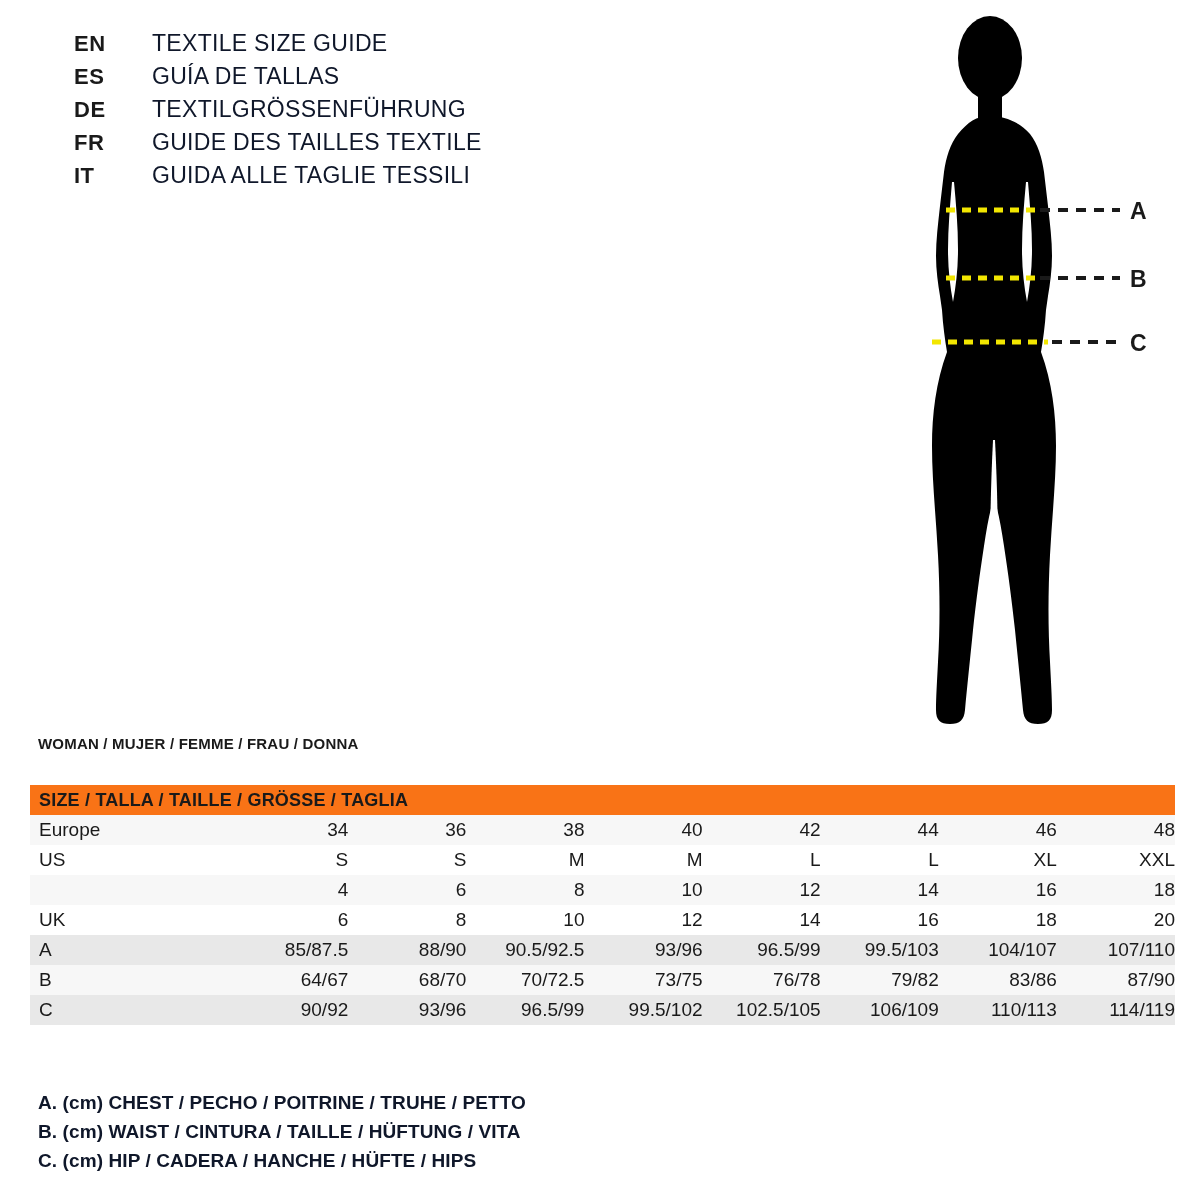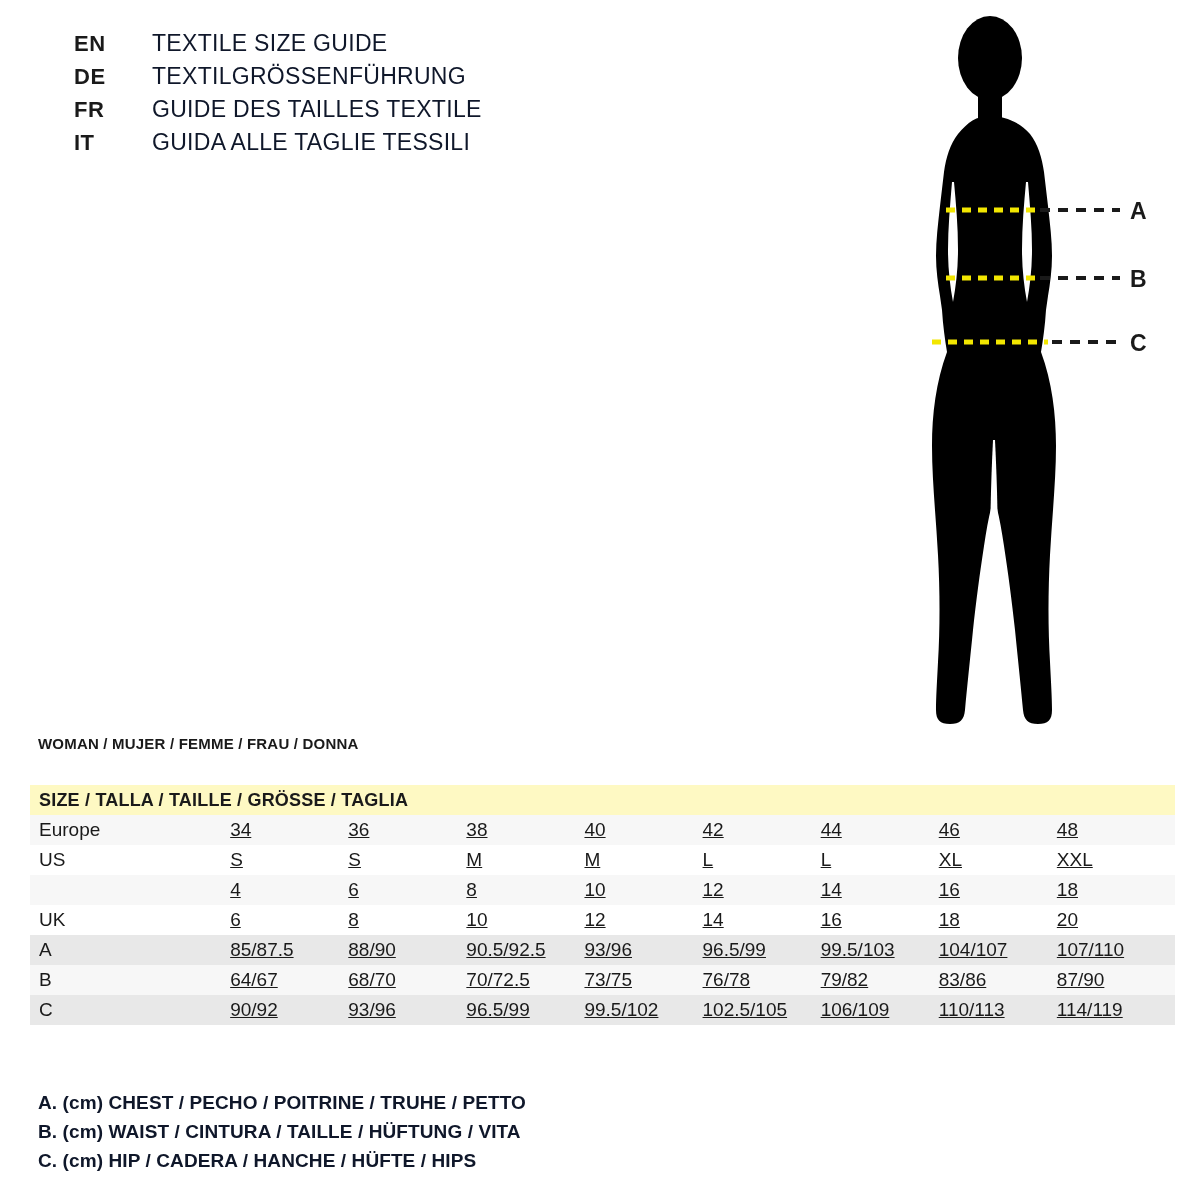--- a/index.html
+++ b/index.html
@@ -82,38 +82,37 @@
     border-collapse: collapse;
     font-size: 19px;
   }
   table.size-table td {
     padding: 0;
     height: 30px;
     line-height: 30px;
     color: #1a1a1a;
   }
   .row-header-band td {
-    background: #fef9c3;
+    background: #f97316;
     font-weight: 700;
     font-size: 18px;
     letter-spacing: 0.2px;
   }
   .row-shade td { background: #e8e8e8; }
   .row-plain td { background: #f7f7f7; }
   .row-white td { background: #ffffff; }
 
   .c-label {
     width: 200px;
     padding-left: 9px !important;
     text-align: left;
   }
   .c-val {
     width: 118px;
-    text-align: left;
-    text-decoration: underline;
+    text-align: right;
   }
 
   
   .footnotes {
     position: absolute;
     left: 38px;
     top: 1088px;
     width: 900px;
   }
   .footnote {
@@ -126,20 +125,24 @@
     white-space: nowrap;
   }
 </style>
 </head>
 <body>
 
 <div class="lang-block">
   <div class="lang-row">
     <span class="lang-code">EN</span>
     <span class="lang-title">TEXTILE SIZE GUIDE</span>
+  </div>
+  <div class="lang-row">
+    <span class="lang-code">ES</span>
+    <span class="lang-title">GUÍA DE TALLAS</span>
   </div>
   <div class="lang-row">
     <span class="lang-code">DE</span>
     <span class="lang-title">TEXTILGRÖSSENFÜHRUNG</span>
   </div>
   <div class="lang-row">
     <span class="lang-code">FR</span>
     <span class="lang-title">GUIDE DES TAILLES TEXTILE</span>
   </div>
   <div class="lang-row">

